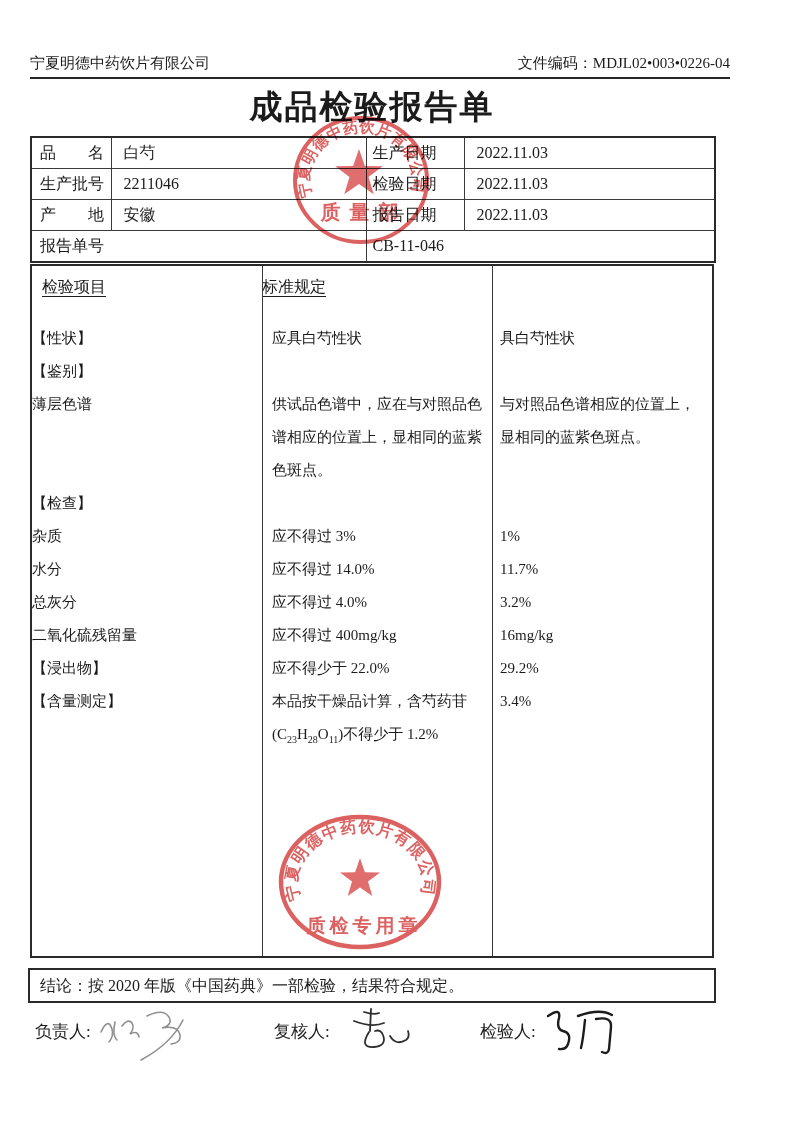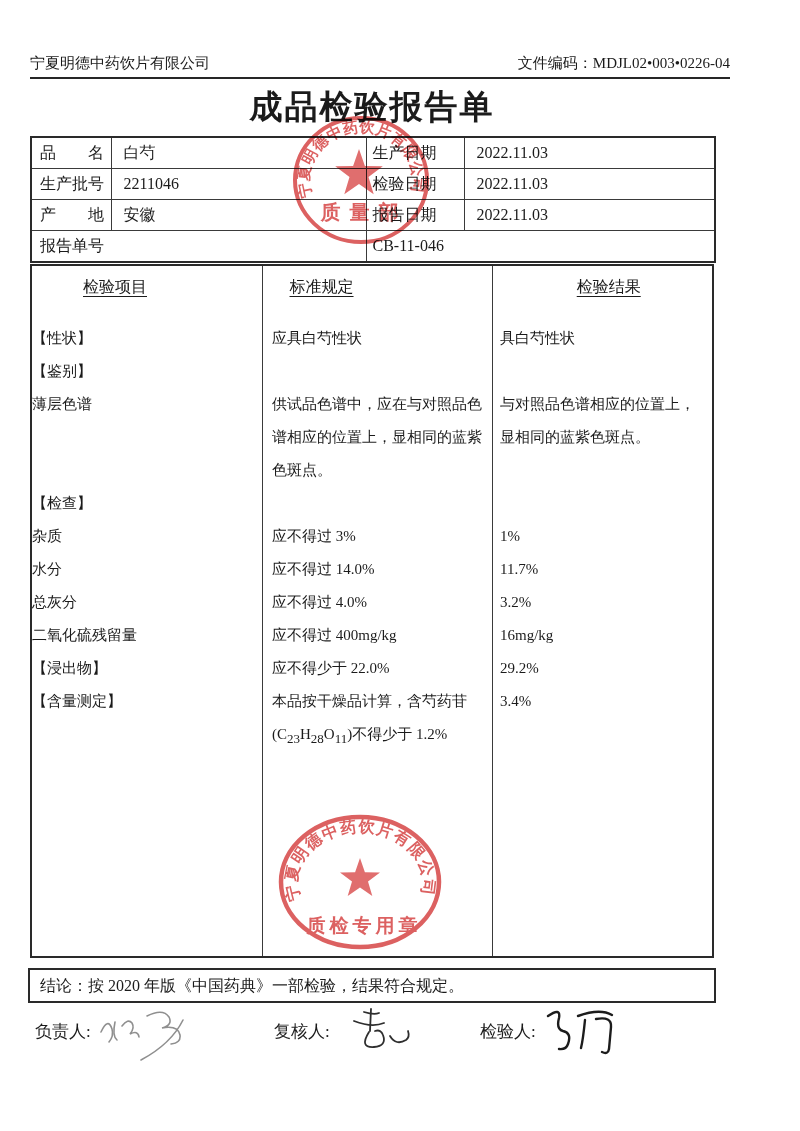--- a/index.html
+++ b/index.html
@@ -16,30 +16,30 @@
   table.info{position:absolute;left:30px;top:136px;width:684px;border-collapse:collapse;table-layout:fixed;font-size:16px;}
   table.info td{border:1px solid #3a3a3a;height:30px;padding:0 0 0 8px;}
   table.info{border:2px solid #2a2a2a;}
   table.info td.val{padding-left:12px;}
   table.info td.lab2{padding-left:6px;}
   
   .mtable{position:absolute;left:30px;top:264px;width:684px;height:694px;border:2px solid #2a2a2a;box-sizing:border-box;}
   .vline{position:absolute;top:0;bottom:0;width:1px;background:#3a3a3a;}
   .v1{left:230px;} .v2{left:460px;}
   .mhead{display:flex;padding-top:10px;font-size:16px;line-height:22px;}
-  .mhead .h1{width:230px;box-sizing:border-box;padding-left:10px;margin-left:41px;}
+  .mhead .h1{width:230px;box-sizing:border-box;padding-left:10px;}
   .mhead .h2{width:230px;}
   .mhead .h3{width:220px;text-align:center;}
   .mhead span{text-decoration:underline;text-underline-offset:4px;}
   .mbody{margin-top:24px;}
   .irow{display:flex;font-size:15px;line-height:33px;}
   .irow .c1{width:230px;box-sizing:border-box;padding-left:0;}
   .irow .c2{width:230px;box-sizing:border-box;padding:0 8px 0 10px;}
   .irow .c3{width:220px;box-sizing:border-box;padding:0 4px 0 8px;}
-  sub{font-size:13px;}
+  sub{font-size:10px;}
   
   .stamp{position:absolute;mix-blend-mode:multiply;opacity:.9;}
   .stamp-top{left:286px;top:112px;}
   .stamp-bottom{left:268px;top:806px;}
   
   .conclusion{position:absolute;left:28px;top:968px;width:688px;height:35px;border:2px solid #2a2a2a;box-sizing:border-box;
     font-size:16px;line-height:31px;padding-left:10px;}
   
   .signs{position:absolute;left:30px;top:1006px;width:720px;height:70px;font-size:17px;}
   .sgroup{position:absolute;top:0;display:flex;align-items:flex-start;}
@@ -93,21 +93,20 @@
   </tbody>
     </table>
 
   <div class="mtable">
     <div class="vline v1"></div>
     <div class="vline v2"></div>
 
     <div class="mhead">
       <div class="h1"><span>检验项目</span></div>
       <div class="h2"><span>标准规定</span></div>
-      <div class="h3"><span>检验结果</span></div>
     </div>
 
     <div class="mbody">
       <div class="irow">
         <div class="c1">【性状】</div>
         <div class="c2">应具白芍性状</div>
         <div class="c3">具白芍性状</div>
       </div>
       <div class="irow">
         <div class="c1">【鉴别】</div>

